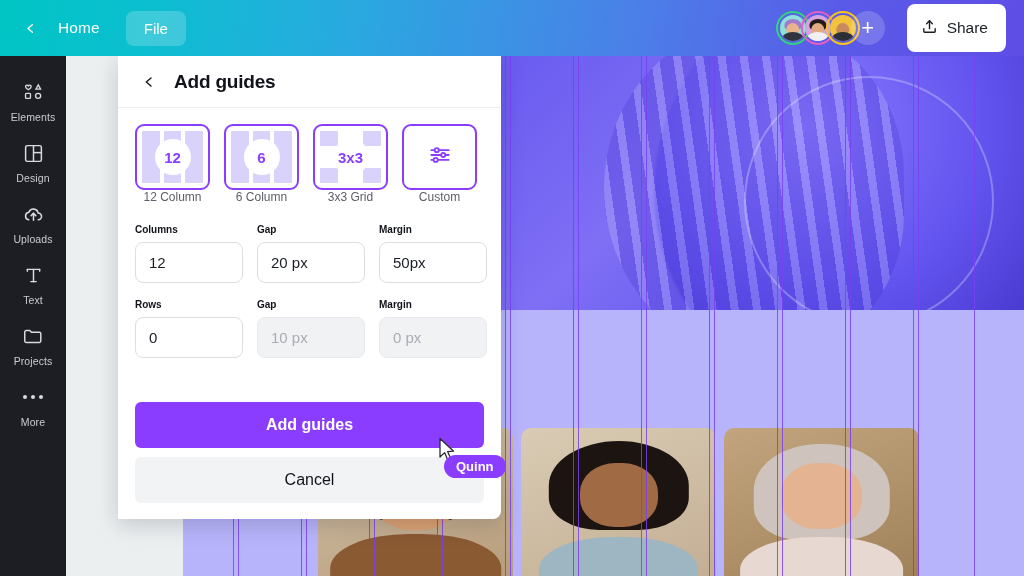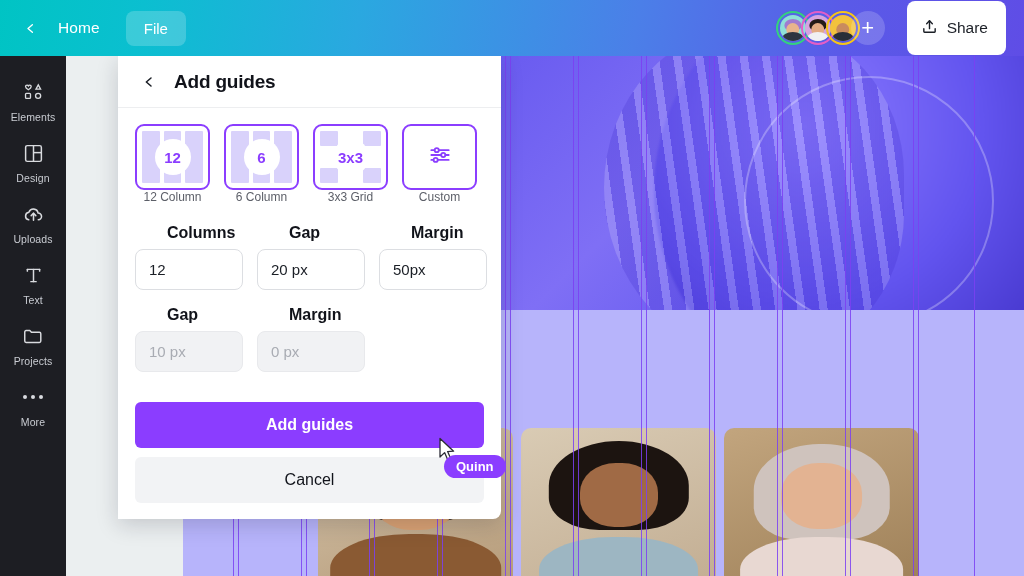--- a/index.html
+++ b/index.html
@@ -48,21 +48,21 @@
   .plus-btn {
     width: 34px; height: 34px; border-radius: 50%;
     background: rgba(255,255,255,.18);
     margin-left: -9px;
     display: flex; align-items: center; justify-content: center;
     color: #fff; font-size: 22px; font-weight: 300; cursor: pointer; line-height: 1;
     position: relative; z-index: 0;
   }
   .share-btn {
     margin-left: 22px; background: #fff; color: #1b1f26;
-    border-radius: 8px; height: 54px; padding: 0 18px 0 14px;
+    border-radius: 8px; height: 48px; padding: 0 18px 0 14px;
     display: flex; align-items: center; gap: 9px;
     font-size: 15.5px; font-weight: 500; cursor: pointer;
   }
 
   
   .rail {
     position: absolute; left: 0; top: 56px; width: 66px; height: 520px;
     background: #1d1e23; z-index: 40;
     display: flex; flex-direction: column; align-items: center; padding-top: 14px;
   }
@@ -150,21 +150,21 @@
     width: 36px; height: 36px; border-radius: 50%; background: #fff;
     display: flex; align-items: center; justify-content: center;
     color: #8b3dff; font-size: 15px; font-weight: 700;
   }
   .preset-lbl { text-align: center; font-size: 12px; color: #5c5f68; }
 
   .fields { margin-top: 20px; }
   .frow { display: flex; gap: 14px; }
   .frow + .frow { margin-top: 16px; }
   .fcell { width: 108px; }
-  .flabel { font-size: 16px; font-weight: 700; color: #11131a; margin-bottom: 7px; margin-left: 32px; }
+  .flabel { font-size: 10px; font-weight: 700; color: #11131a; margin-bottom: 7px; }
   .finput {
     width: 108px; height: 41px; border: 1px solid #dcdee2; border-radius: 8px;
     background: #fff; color: #1b1f26; font-size: 15px;
     padding: 0 13px; display: flex; align-items: center;
     font-family: "Liberation Sans", sans-serif;
   }
   .finput.disabled { background: #f1f2f4; border-color: #e8e9ec; color: #a9acb3; }
 
   .p-actions { padding: 14px 17px 16px; }
   .btn-primary {
@@ -452,20 +452,24 @@
             <div class="flabel">Gap</div>
             <div class="finput">20 px</div>
           </div>
           <div class="fcell">
             <div class="flabel">Margin</div>
             <div class="finput">50px</div>
           </div>
         </div>
         <div class="frow">
           <div class="fcell">
+            <div class="flabel">Rows</div>
+            <div class="finput">0</div>
+          </div>
+          <div class="fcell">
             <div class="flabel">Gap</div>
             <div class="finput disabled">10 px</div>
           </div>
           <div class="fcell">
             <div class="flabel">Margin</div>
             <div class="finput disabled">0 px</div>
           </div>
         </div>
       </div>
     </div>

